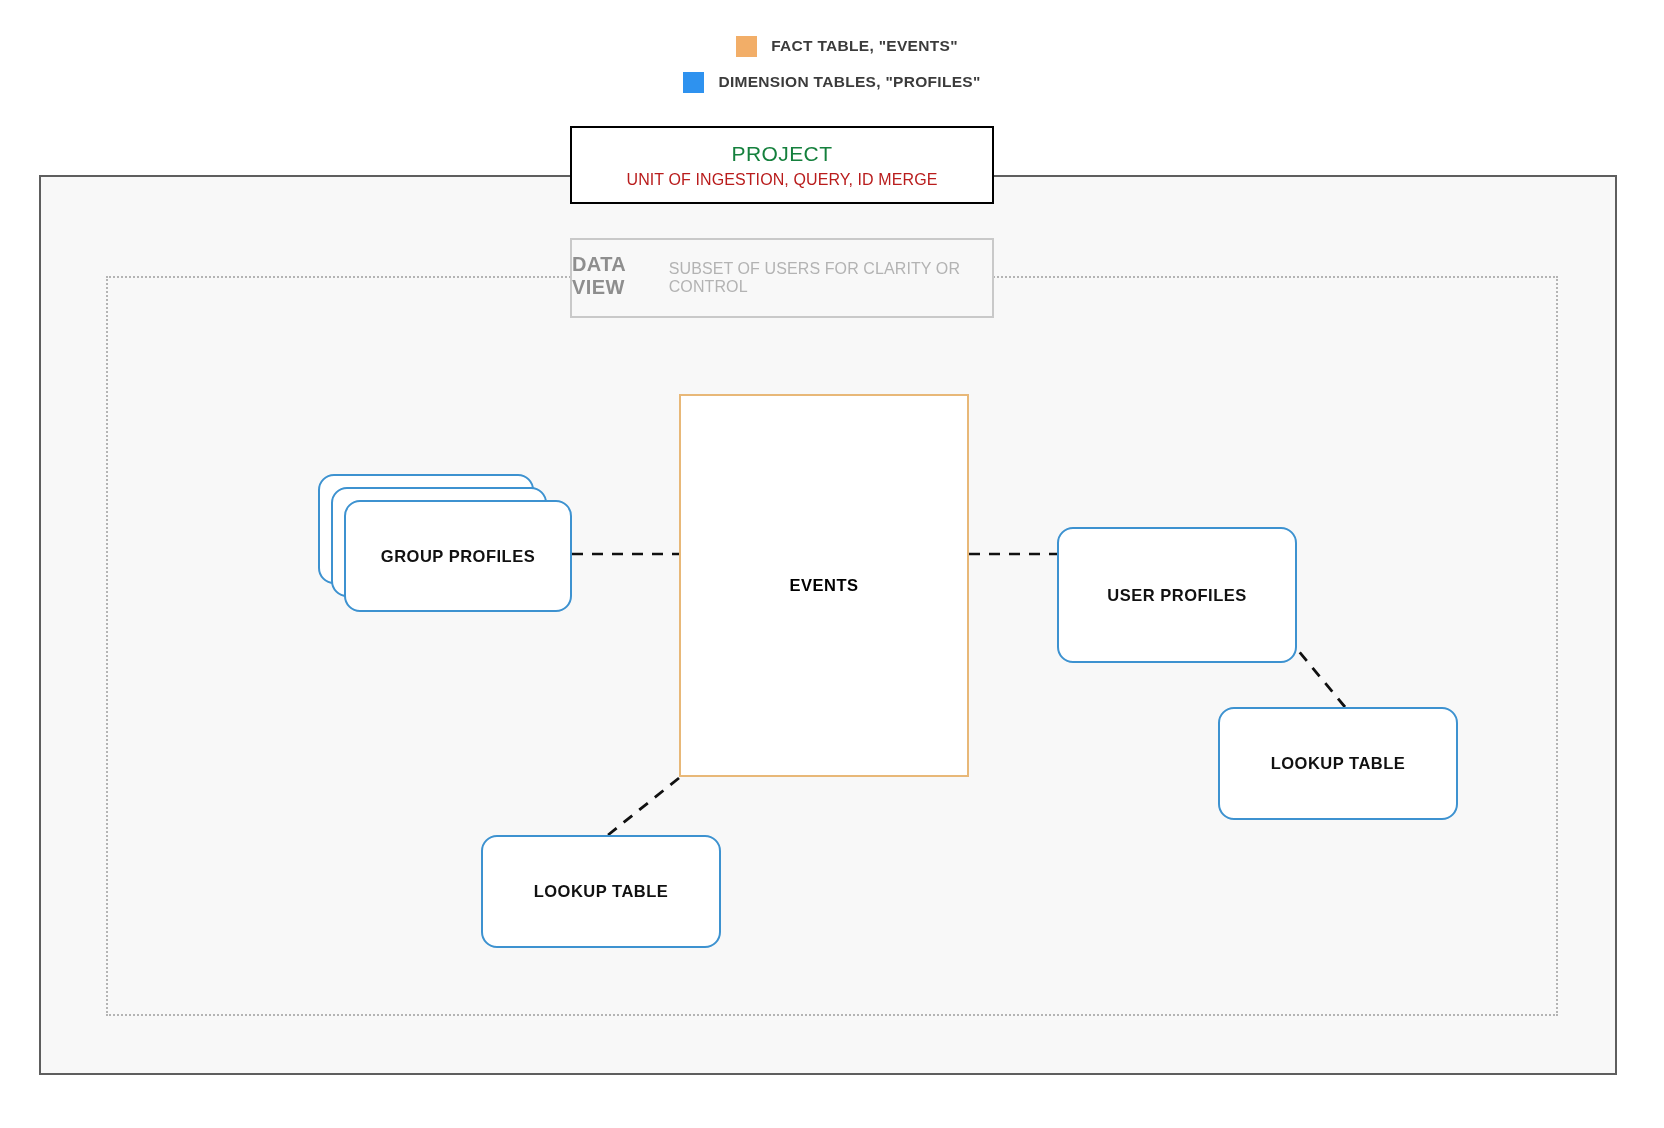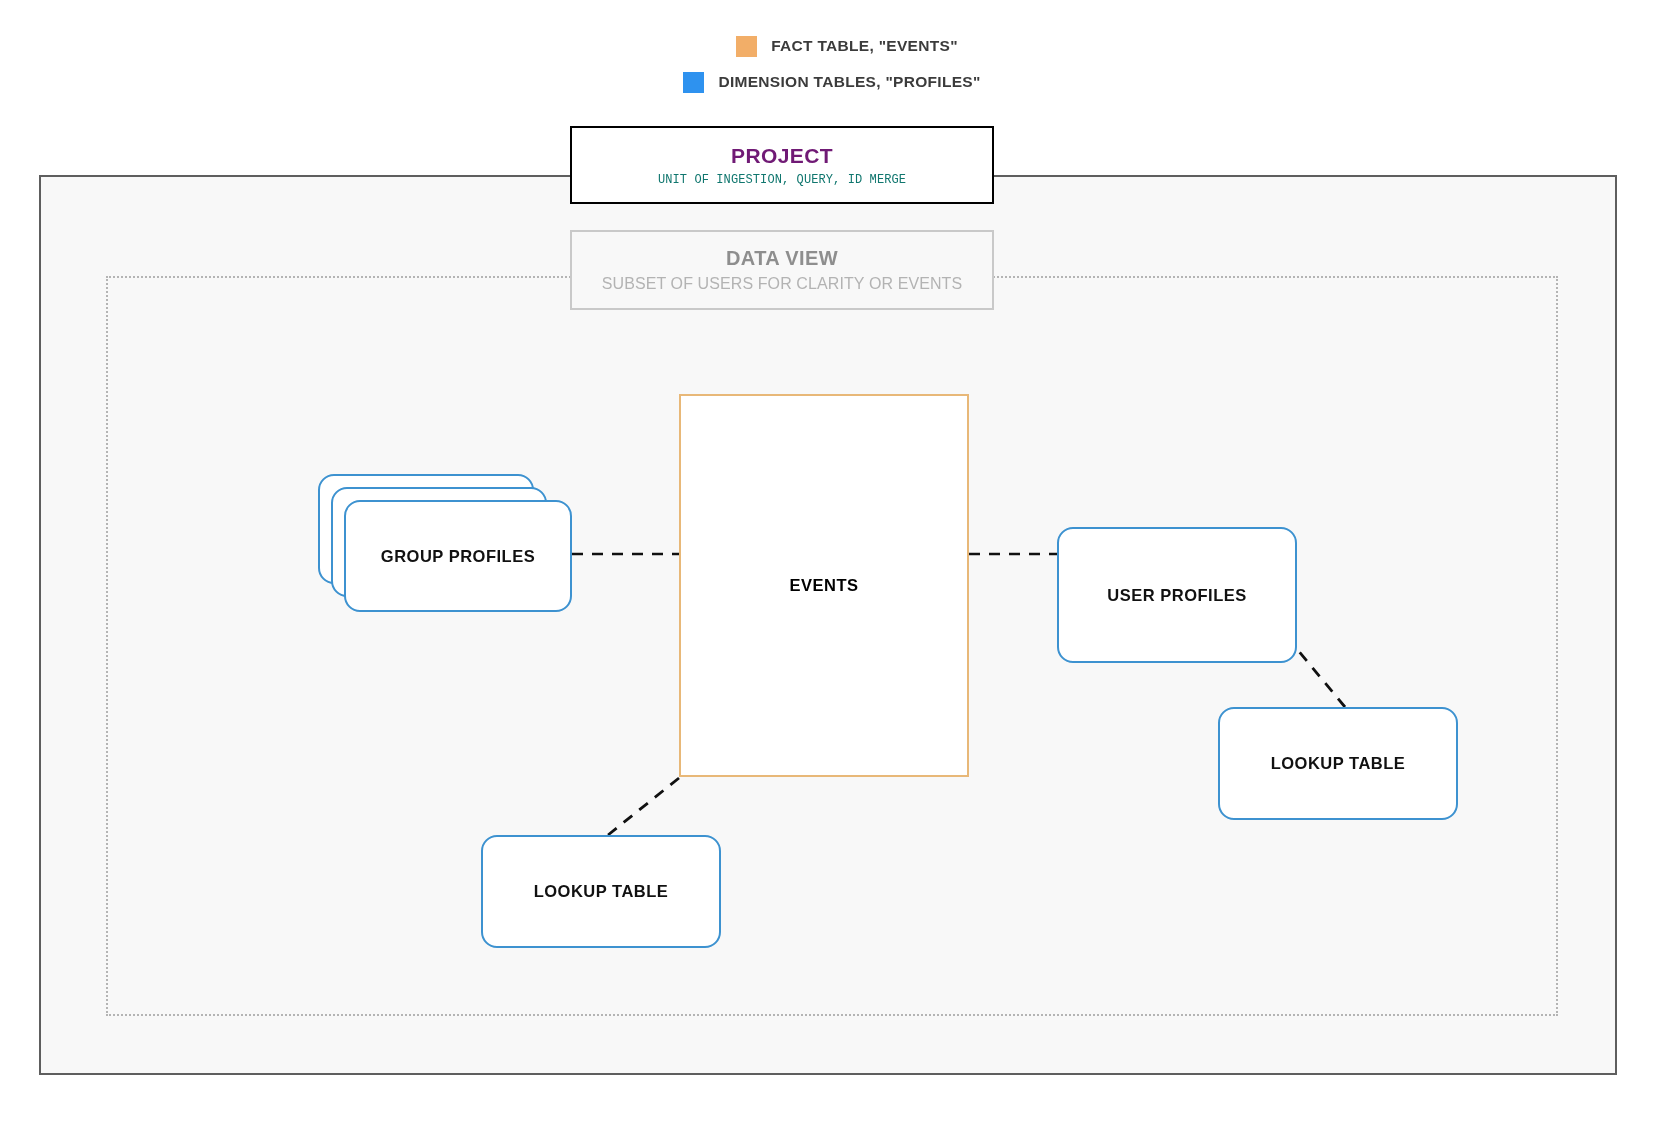--- a/index.html
+++ b/index.html
@@ -83,43 +83,42 @@
     background: #ffffff;
     border: 2px solid #000000;
     box-sizing: border-box;
     display: flex;
     flex-direction: column;
     align-items: center;
     justify-content: center;
   }
   .project-title {
     font-size: 21px;
-    font-weight: bold;
-    color: #701a75;
+    font-weight: normal;
+    color: #15803d;
     letter-spacing: 0.4px;
     margin-bottom: 5px;
   }
   .project-sub {
-    font-size: 12px;
-    color: #0f766e;
+    font-size: 16px;
+    color: #b91c1c;
     letter-spacing: 0.1px;
-    font-family: Liberation Mono, monospace;
   }
 
   .dataview-card {
     position: absolute;
     left: 570px;
-    top: 230px;
+    top: 238px;
     width: 424px;
     height: 80px;
     background: #f8f8f8;
     border: 2px solid #c9c9c9;
     box-sizing: border-box;
     display: flex;
-    flex-direction: column;
+    flex-direction: row;
     align-items: center;
     justify-content: center;
   }
   .dataview-title {
     font-size: 20px;
     font-weight: bold;
     color: #8e8e8e;
     letter-spacing: 0.4px;
     margin-bottom: 5px;
   }
@@ -253,21 +252,21 @@
     <line x1="1287" y1="637" x2="1345" y2="707" stroke="#111111" stroke-width="2.8" stroke-dasharray="11 9"></line>
   </svg>
 
   <div class="project-card">
     <div class="project-title">PROJECT</div>
     <div class="project-sub">UNIT OF INGESTION, QUERY, ID MERGE</div>
   </div>
 
   <div class="dataview-card">
     <div class="dataview-title">DATA VIEW</div>
-    <div class="dataview-sub">SUBSET OF USERS FOR CLARITY OR EVENTS</div>
+    <div class="dataview-sub">SUBSET OF USERS FOR CLARITY OR CONTROL</div>
   </div>
 
   <div class="events-box">
     <div class="events-label">EVENTS</div>
   </div>
 
   <div class="stack-wrap">
     <div class="stack-card s1"></div>
     <div class="stack-card s2"></div>
     <div class="stack-card s3">

